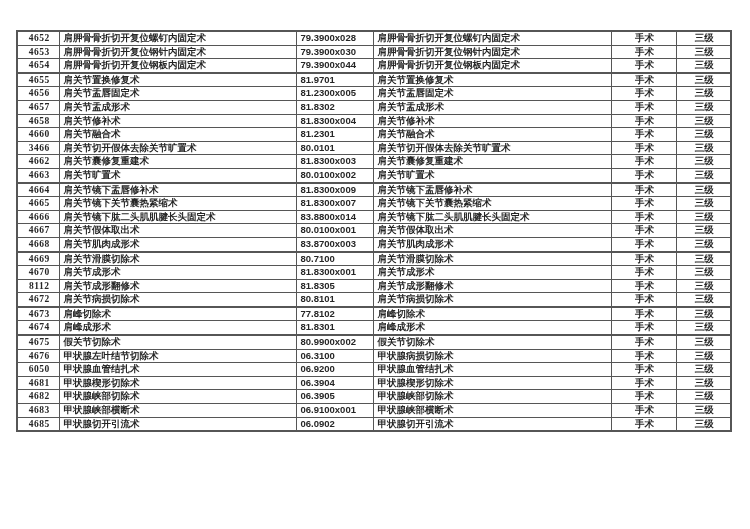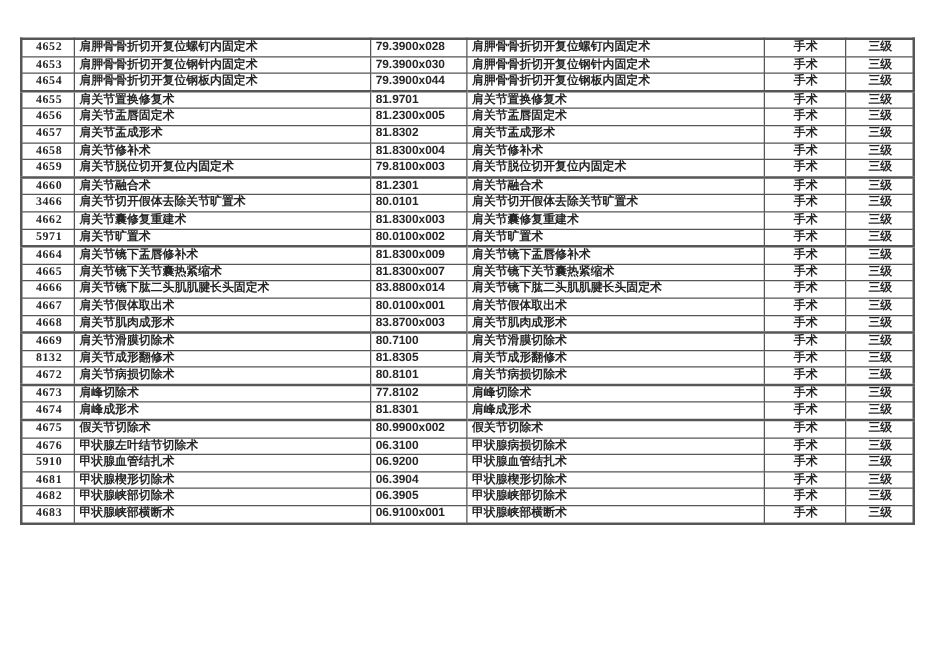--- a/index.html
+++ b/index.html
@@ -128,28 +128,20 @@
           <td class="c-level">三级</td>
         </tr>
         <tr>
           <td class="c-seq">4658</td>
           <td class="c-name">肩关节修补术</td>
           <td class="c-code">81.8300x004</td>
           <td class="c-name">肩关节修补术</td>
           <td class="c-op">手术</td>
           <td class="c-level">三级</td>
         </tr>
-        <tr class="group-end">
-          <td class="c-seq">4659</td>
-          <td class="c-name">肩关节脱位切开复位内固定术</td>
-          <td class="c-code">79.8100x003</td>
-          <td class="c-name">肩关节脱位切开复位内固定术</td>
-          <td class="c-op">手术</td>
-          <td class="c-level">三级</td>
-        </tr>
         <tr>
           <td class="c-seq">4660</td>
           <td class="c-name">肩关节融合术</td>
           <td class="c-code">81.2301</td>
           <td class="c-name">肩关节融合术</td>
           <td class="c-op">手术</td>
           <td class="c-level">三级</td>
         </tr>
         <tr>
           <td class="c-seq">3466</td>
@@ -161,21 +153,21 @@
         </tr>
         <tr>
           <td class="c-seq">4662</td>
           <td class="c-name">肩关节囊修复重建术</td>
           <td class="c-code">81.8300x003</td>
           <td class="c-name">肩关节囊修复重建术</td>
           <td class="c-op">手术</td>
           <td class="c-level">三级</td>
         </tr>
         <tr class="group-end">
-          <td class="c-seq">5971</td>
+          <td class="c-seq">4663</td>
           <td class="c-name">肩关节旷置术</td>
           <td class="c-code">80.0100x002</td>
           <td class="c-name">肩关节旷置术</td>
           <td class="c-op">手术</td>
           <td class="c-level">三级</td>
         </tr>
         <tr>
           <td class="c-seq">4664</td>
           <td class="c-name">肩关节镜下盂唇修补术</td>
           <td class="c-code">81.8300x009</td>
@@ -217,21 +209,29 @@
         </tr>
         <tr>
           <td class="c-seq">4669</td>
           <td class="c-name">肩关节滑膜切除术</td>
           <td class="c-code">80.7100</td>
           <td class="c-name">肩关节滑膜切除术</td>
           <td class="c-op">手术</td>
           <td class="c-level">三级</td>
         </tr>
         <tr>
-          <td class="c-seq">8132</td>
+          <td class="c-seq">4670</td>
+          <td class="c-name">肩关节成形术</td>
+          <td class="c-code">81.8300x001</td>
+          <td class="c-name">肩关节成形术</td>
+          <td class="c-op">手术</td>
+          <td class="c-level">三级</td>
+        </tr>
+        <tr>
+          <td class="c-seq">8112</td>
           <td class="c-name">肩关节成形翻修术</td>
           <td class="c-code">81.8305</td>
           <td class="c-name">肩关节成形翻修术</td>
           <td class="c-op">手术</td>
           <td class="c-level">三级</td>
         </tr>
         <tr class="group-end">
           <td class="c-seq">4672</td>
           <td class="c-name">肩关节病损切除术</td>
           <td class="c-code">80.8101</td>
@@ -265,21 +265,21 @@
         </tr>
         <tr>
           <td class="c-seq">4676</td>
           <td class="c-name">甲状腺左叶结节切除术</td>
           <td class="c-code">06.3100</td>
           <td class="c-name">甲状腺病损切除术</td>
           <td class="c-op">手术</td>
           <td class="c-level">三级</td>
         </tr>
         <tr>
-          <td class="c-seq">5910</td>
+          <td class="c-seq">6050</td>
           <td class="c-name">甲状腺血管结扎术</td>
           <td class="c-code">06.9200</td>
           <td class="c-name">甲状腺血管结扎术</td>
           <td class="c-op">手术</td>
           <td class="c-level">三级</td>
         </tr>
         <tr>
           <td class="c-seq">4681</td>
           <td class="c-name">甲状腺楔形切除术</td>
           <td class="c-code">06.3904</td>
@@ -293,18 +293,26 @@
           <td class="c-code">06.3905</td>
           <td class="c-name">甲状腺峡部切除术</td>
           <td class="c-op">手术</td>
           <td class="c-level">三级</td>
         </tr>
         <tr>
           <td class="c-seq">4683</td>
           <td class="c-name">甲状腺峡部横断术</td>
           <td class="c-code">06.9100x001</td>
           <td class="c-name">甲状腺峡部横断术</td>
+          <td class="c-op">手术</td>
+          <td class="c-level">三级</td>
+        </tr>
+        <tr>
+          <td class="c-seq">4685</td>
+          <td class="c-name">甲状腺切开引流术</td>
+          <td class="c-code">06.0902</td>
+          <td class="c-name">甲状腺切开引流术</td>
           <td class="c-op">手术</td>
           <td class="c-level">三级</td>
         </tr>
       </tbody>
   </table>
 </div>
 
 </body></html>

